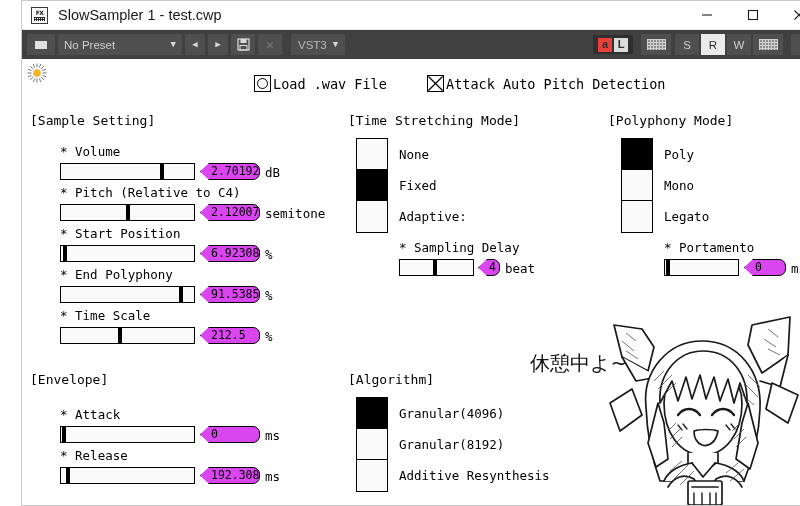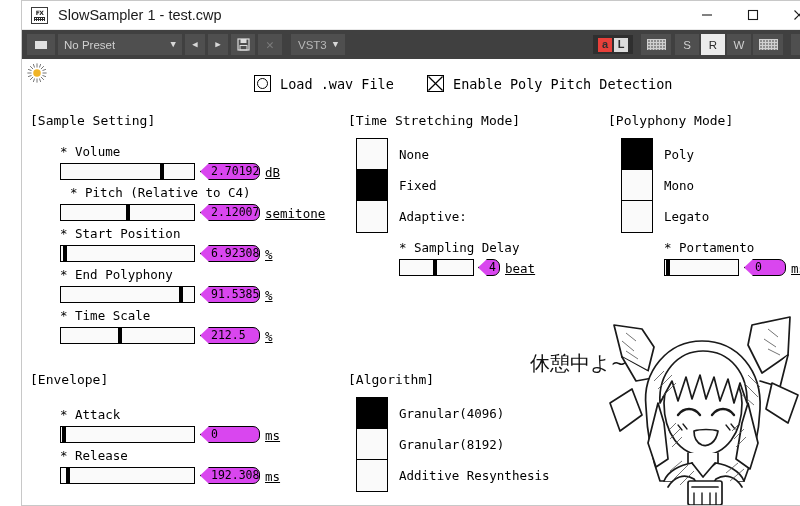--- a/index.html
+++ b/index.html
@@ -225,21 +225,21 @@
   .flower {
     position: absolute;
     left: 4px; top: 3px;
     width: 22px; height: 22px;
   }
 
   .cb-row {
     position: absolute;
     display: flex;
     align-items: center;
-    gap: 9px;
+    gap: 2px;
     text-align: center;
   }
   .cb-box {
     width: 17px; height: 17px;
     border: 1.6px solid #000;
     box-sizing: border-box;
     background: #fff;
     display: flex; align-items: center; justify-content: center;
     flex: 0 0 auto;
   }
@@ -306,21 +306,20 @@
     padding-left: 10px;
     white-space: nowrap;
     line-height: 1;
   }
   .unit {
     position: absolute;
     font-family: "DejaVu Sans Mono", monospace;
     font-size: 12.5px;
     color: #000;
     white-space: nowrap;
-    text-decoration: underline;
   }
 
   
   .radio-stack {
     position: absolute;
     width: 32px;
     border: 1.6px solid #000;
     box-sizing: border-box;
     background: #fafafa;
   }
@@ -473,35 +472,35 @@
       <div class="cb-label">Load .wav File</div>
     </div>
 
     <div class="cb-row" style="left:405px; top:16px;">
       <div class="cb-box">
         <svg width="17" height="17" viewBox="0 0 17 17">
           <line x1="0.5" y1="0.5" x2="16.5" y2="16.5" stroke="#000" stroke-width="1.4"></line>
           <line x1="16.5" y1="0.5" x2="0.5" y2="16.5" stroke="#000" stroke-width="1.4"></line>
         </svg>
       </div>
-      <div class="cb-label">Enable Poly Pitch Detection</div>
+      <div class="cb-label">Attack Auto Pitch Detection</div>
     </div>
 
     <div class="section-title" style="left:8px; top:54px;">[Sample Setting]</div>
 
     <div class="param-label" style="left:38px; top:85px;">* Volume</div>
     <div class="slider" style="left:38px; top:104px; width:135px;">
       <div class="thumb" style="left:99px;"></div>
     </div>
     <div class="valbox" style="left:178px; top:104px; width:60px;">
       <span class="vtext">2.70192</span>
     </div>
     <div class="unit" style="left:243px; top:106px;">dB</div>
 
-    <div class="param-label" style="left:48px; top:126px;text-align:center;">* Pitch (Relative to C4)</div>
+    <div class="param-label" style="left:38px; top:126px;text-align:center;">* Pitch (Relative to C4)</div>
     <div class="slider" style="left:38px; top:145px; width:135px;">
       <div class="thumb" style="left:65px;"></div>
     </div>
     <div class="valbox" style="left:178px; top:145px; width:60px;">
       <span class="vtext">2.12007</span>
     </div>
     <div class="unit" style="left:243px; top:147px;">semitone</div>
 
     <div class="param-label" style="left:38px; top:167px;">* Start Position</div>
     <div class="slider" style="left:38px; top:186px; width:135px;">

